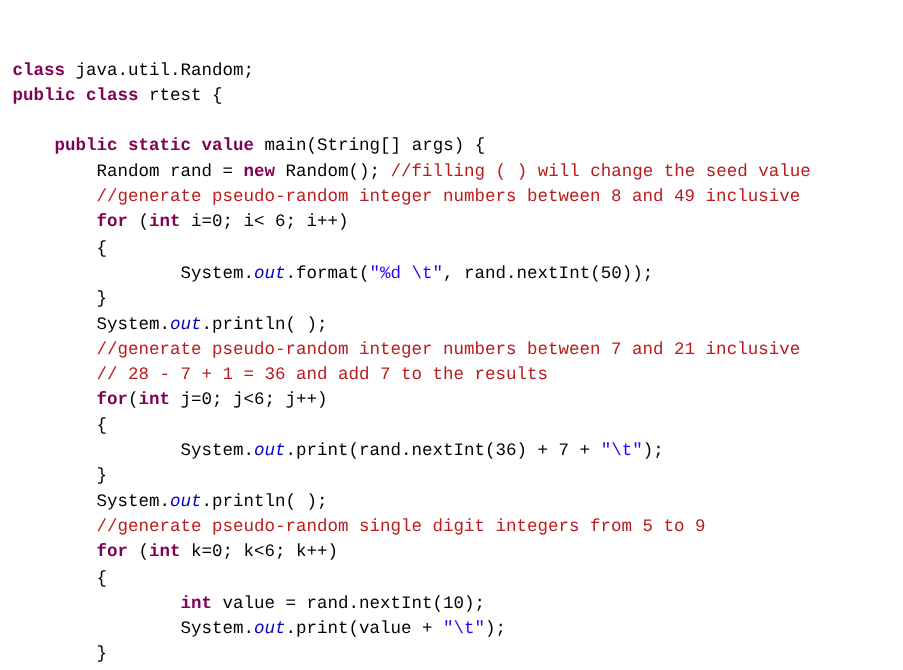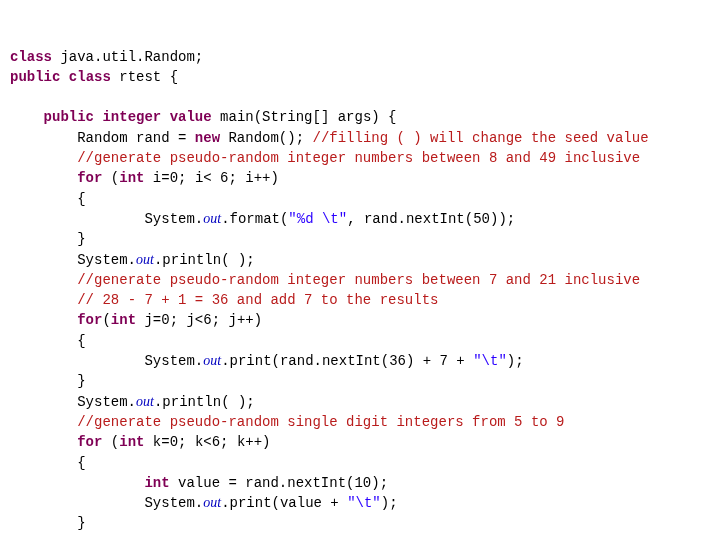--- a/index.html
+++ b/index.html
@@ -11,29 +11,29 @@
     line-height: 1.45;
     color: #000;
     white-space: pre;
     width: 722px;
     box-sizing: border-box;
     overflow: hidden;
   }
   .kw   { color: #7f0055; font-weight: bold; }   
   .str  { color: #2a00ff; }                      
   .com  { color: #b91c1c; }                      
-  .fld  { color: #0000c0; font-style: italic; font-family: Liberation Serif, serif; }                         
+  .fld  { color: #0000c0; font-style: italic; }                         
 </style>
 </head>
 <body>
 
 <div id="code"><span class="kw">class</span> java.util.Random;
 <span class="kw">public</span> <span class="kw">class</span> rtest {
 
-    <span class="kw">public</span> <span class="kw">integer</span> <span class="kw">value</span> main(String[] args) {
+    <span class="kw">public</span> <span class="kw">static</span> <span class="kw">value</span> main(String[] args) {
         Random rand = <span class="kw">new</span> Random(); <span class="com">//filling ( ) will change the seed value</span>
         <span class="com">//generate pseudo-random integer numbers between 8 and 49 inclusive</span>
         <span class="kw">for</span> (<span class="kw">int</span> i=0; i&lt; 6; i++)
         {
                 System.<span class="fld">out</span>.format(<span class="str">"%d \t"</span>, rand.nextInt(50));
         }
         System.<span class="fld">out</span>.println( );
         <span class="com">//generate pseudo-random integer numbers between 7 and 21 inclusive</span>
         <span class="com">// 28 - 7 + 1 = 36 and add 7 to the results</span>
         <span class="kw">for</span>(<span class="kw">int</span> j=0; j&lt;6; j++)

